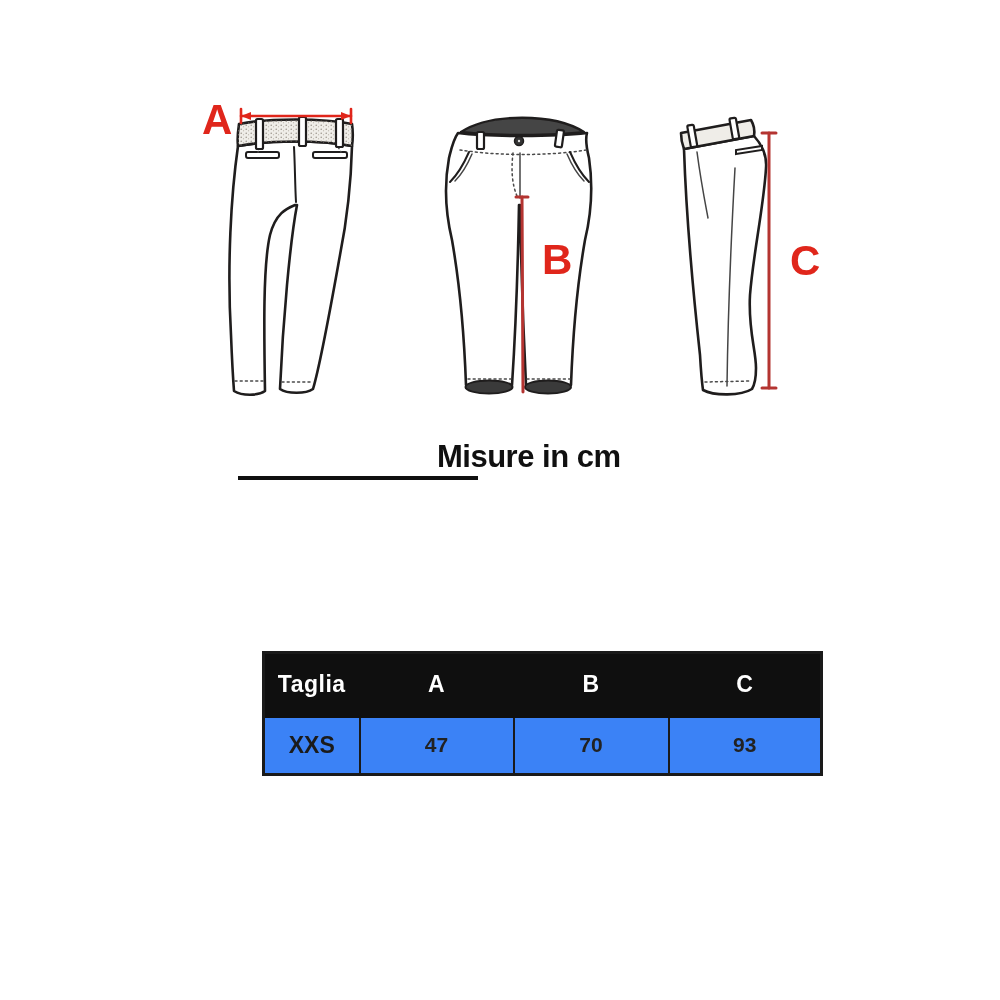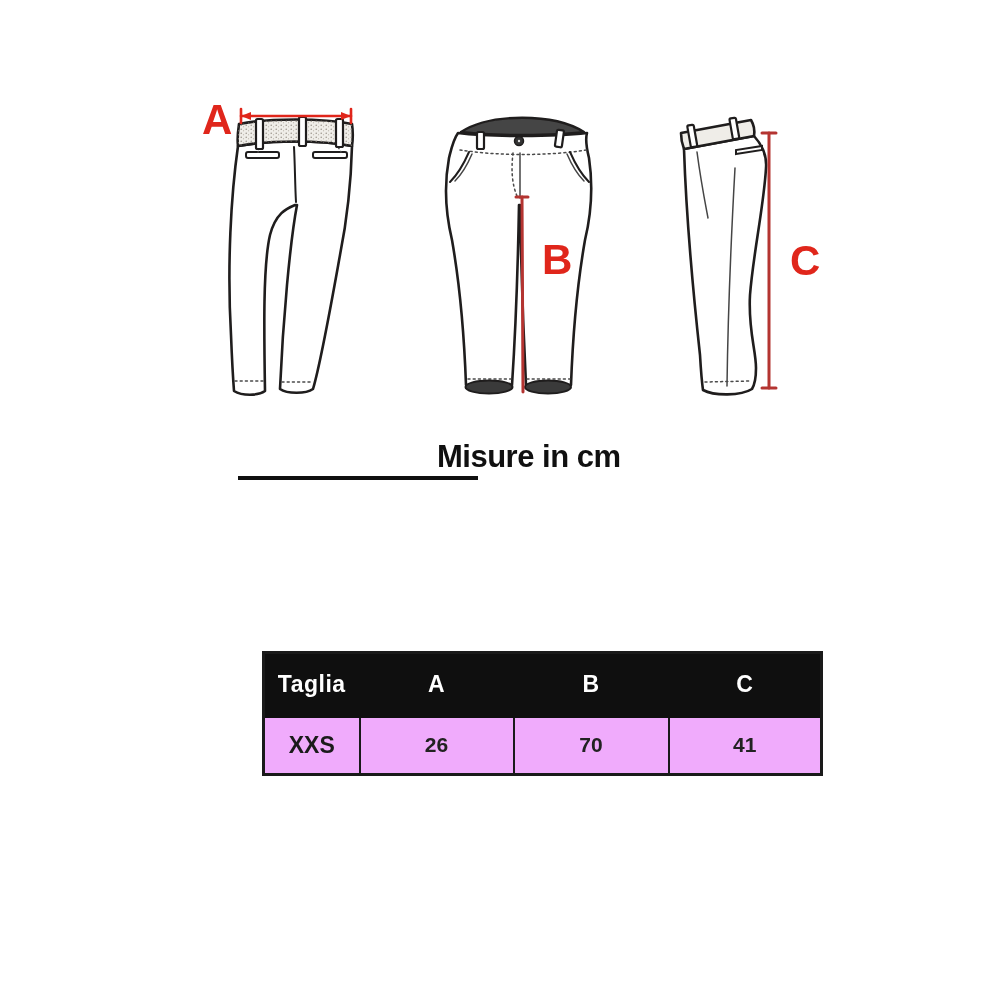--- a/index.html
+++ b/index.html
@@ -31,21 +31,21 @@
   svg .red-line{stroke:var(--line-red);stroke-width:3;fill:none;stroke-linecap:round;}
 
   .measure-label{position:absolute;font-weight:bold;font-size:42px;line-height:1;color:var(--label-red);letter-spacing:-1px;}
 
   .diagram-title{position:absolute;left:396px;top:440px;font-size:31px;font-weight:bold;color:#101010;letter-spacing:-0.5px;line-height:1.1;margin-left:41px;}
   .title-underline{position:absolute;left:238px;top:476px;width:240px;height:4px;background:#101010;}
 
   
   .size-table{position:absolute;left:262px;top:651px;width:558px;border-collapse:collapse;table-layout:fixed;border:3px solid var(--table-border);padding-left:28px;}
   .size-table th{background:var(--table-header-bg);color:var(--table-header-text);height:64px;font-size:23px;font-weight:bold;text-align:center;vertical-align:middle;border:2px solid var(--table-header-bg);letter-spacing:0.5px;}
-  .size-table td{background:#f0abfc;color:#222;height:58px;font-size:21px;font-weight:bold;text-align:center;vertical-align:middle;border:2px solid var(--table-border);}
+  .size-table td{background:#3b82f6;color:#222;height:58px;font-size:21px;font-weight:bold;text-align:center;vertical-align:middle;border:2px solid var(--table-border);}
   .size-table td.size-col{font-size:23px;color:#1b1b1b;}
 </style>
 </head>
 <body>
 
 <div id="stage">
 
   <svg width="1000" height="440" viewBox="0 0 1000 440" style="position:absolute;left:0;top:0;">
     <defs>
       <pattern id="stip" width="5" height="4" patternUnits="userSpaceOnUse">
@@ -163,20 +163,20 @@
       <tr>
         <th>Taglia</th>
         <th>A</th>
         <th>B</th>
         <th>C</th>
       </tr>
     </thead>
     <tbody>
       <tr>
         <td class="size-col">XXS</td>
-        <td>26</td>
+        <td>47</td>
         <td>70</td>
-        <td>41</td>
+        <td>93</td>
       </tr>
     </tbody>
   </table>
 
 </div>
 
 </body></html>

